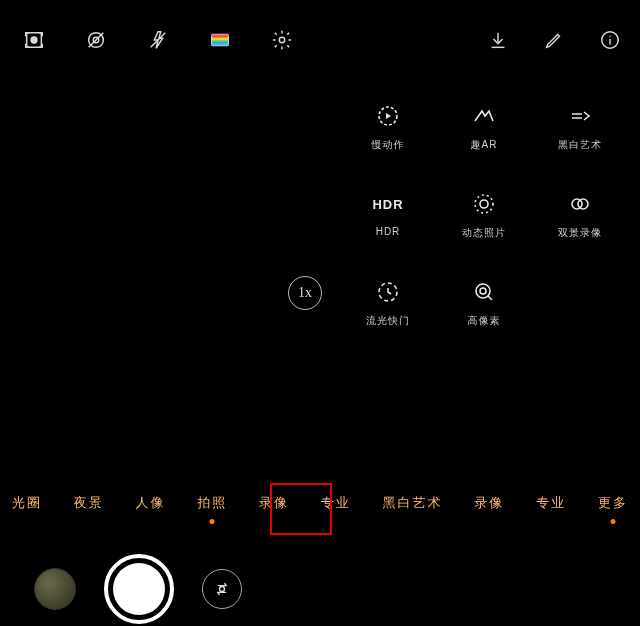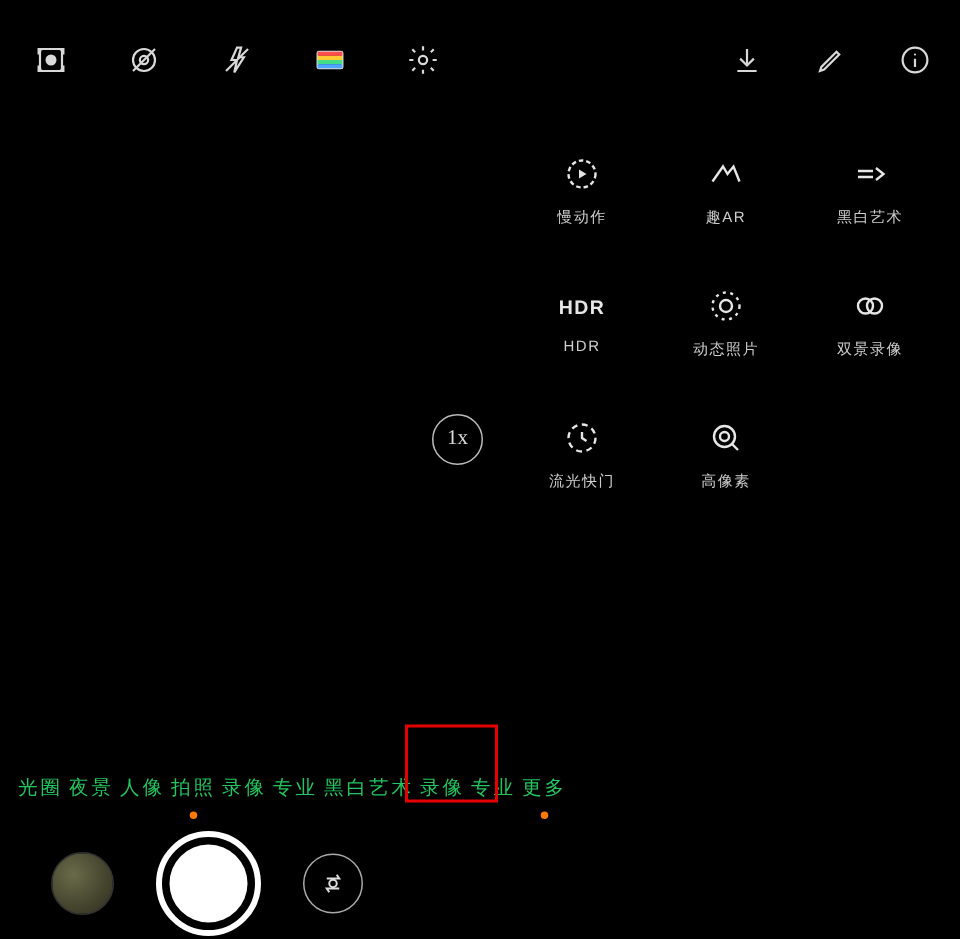--- a/index.html
+++ b/index.html
@@ -79,26 +79,27 @@
   }
   .cell.highlight::after {
     content: ""; position: absolute; inset: -2px 12px -2px 12px;
     border: 2px solid #e60000;
     pointer-events: none;
   }
   
   .modes {
     position: absolute;
     left: 0; width: 100%;
-    top: 514px;
+    top: 492px;
     display: flex;
+    justify-content: space-between;
     padding: 0 10px;
     font-size: 13px;
     letter-spacing: 2px;
-    color: #22c55e;
+    color: #fdba74;
   }
   .mode { position: relative; padding: 2px 2px 10px; }
   .mode.active::after {
     content: ""; position: absolute; left: 50%; bottom: -2px; transform: translateX(-50%);
     width: 5px; height: 5px; background: #ff7a00; border-radius: 50%;
   }
   .red-box-modes {
     position: absolute;
     left: 270px; top: 483px;
     width: 62px; height: 52px;

